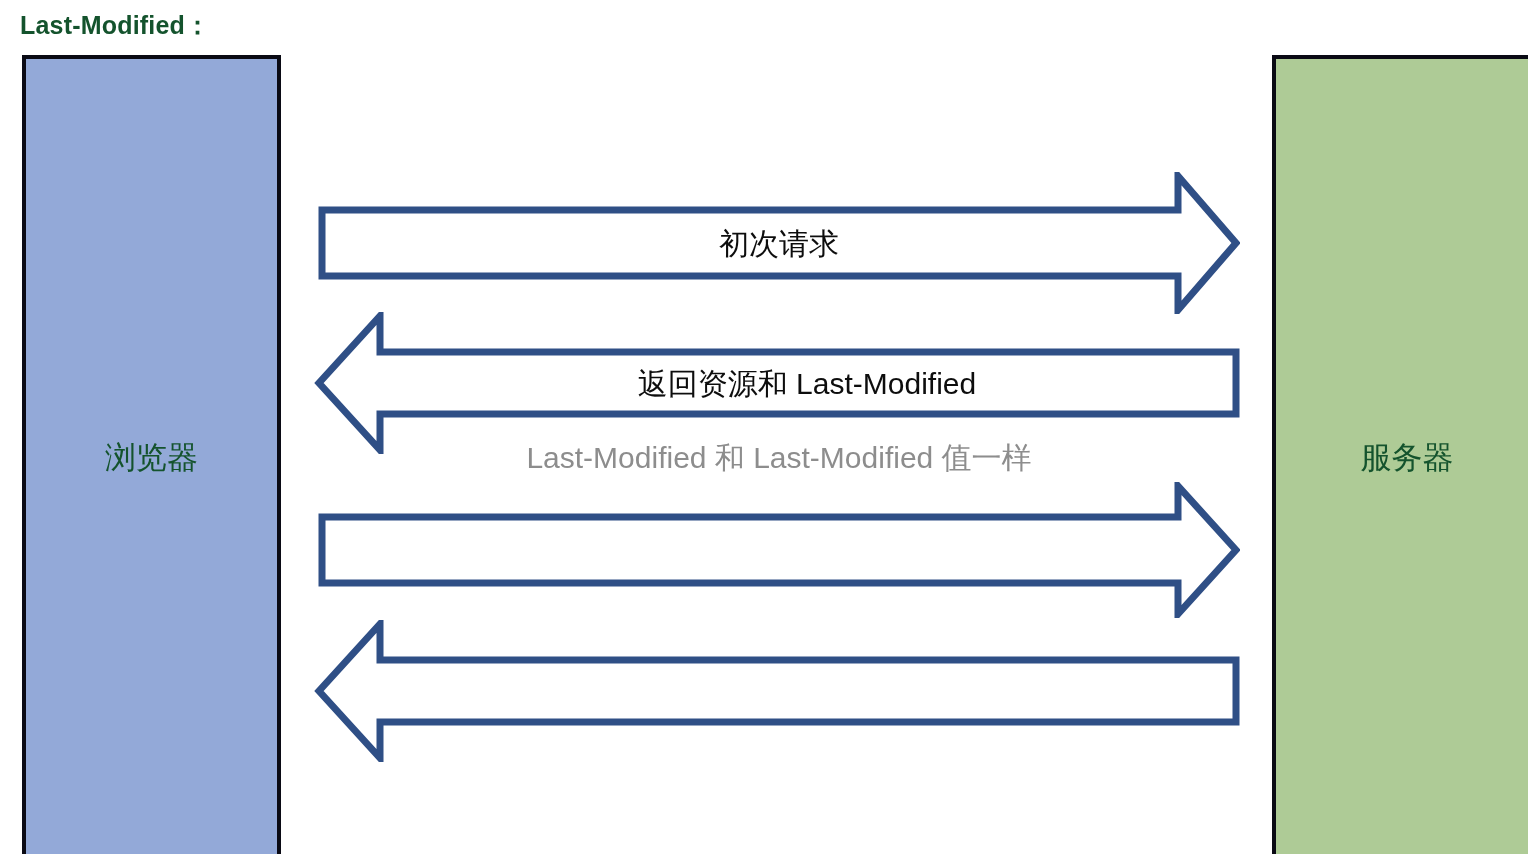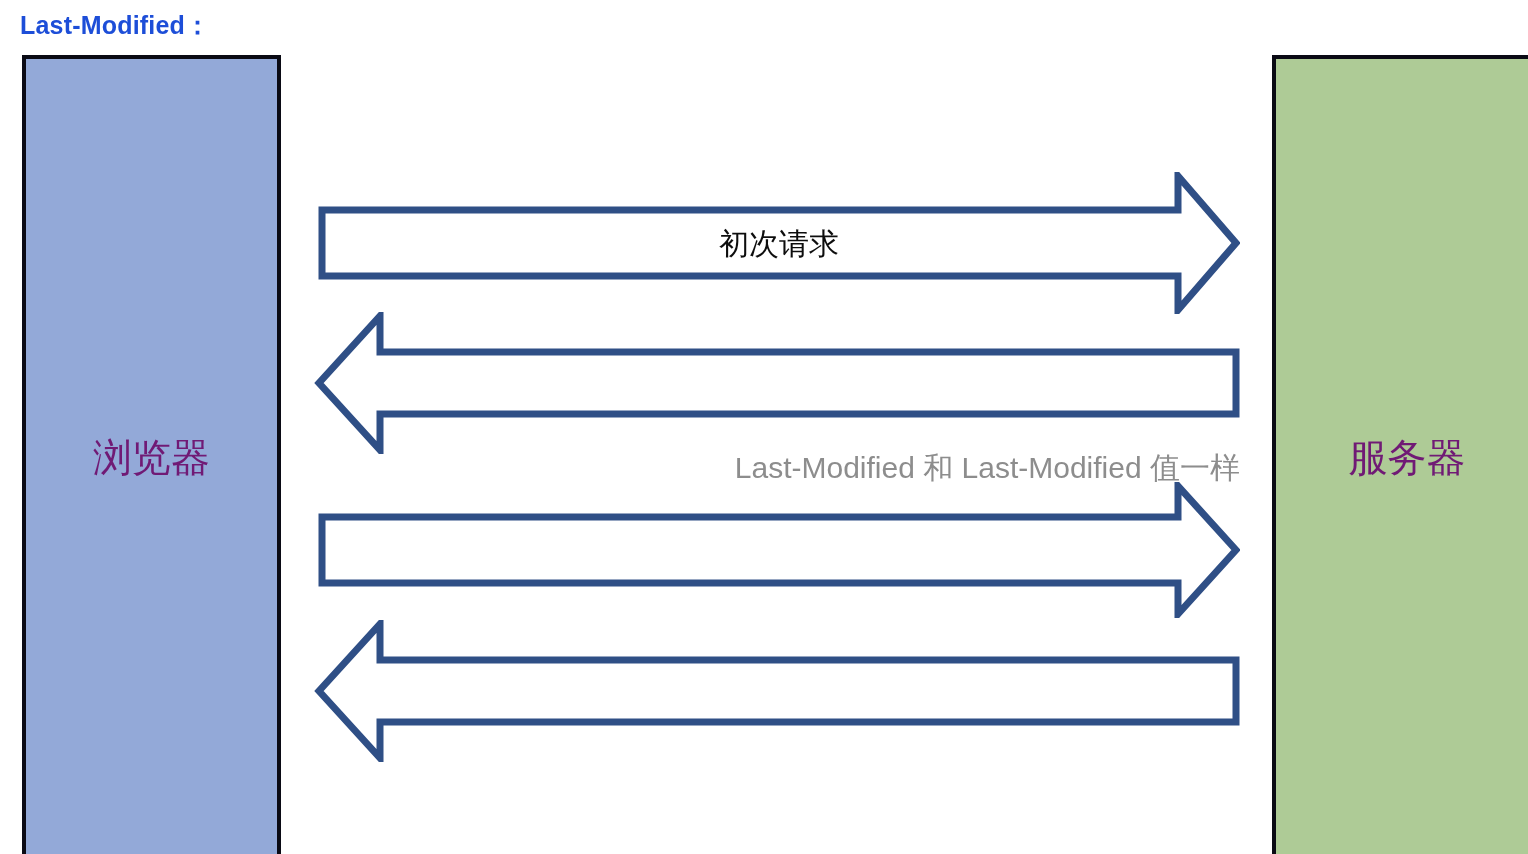--- a/index.html
+++ b/index.html
@@ -14,36 +14,36 @@
     overflow: hidden;
     font-family: "Liberation Sans", "DejaVu Sans", sans-serif;
   }
 
   #page-title {
     position: absolute;
     left: 20px;
     top: 9px;
     font-size: 25px;
     font-weight: bold;
-    color: #1d4ed8;
+    color: #14532d;
     letter-spacing: 0.2px;
     white-space: nowrap;
   }
 
   .endpoint-box {
     position: absolute;
     border: 4px solid #0a0a14;
     box-sizing: border-box;
     display: flex;
     align-items: center;
     justify-content: center;
   }
   .endpoint-label {
-    font-size: 39px;
-    color: #701a75;
+    font-size: 31px;
+    color: #14532d;
     line-height: 1;
   }
 
   #browser-box {
     left: 22px;
     top: 55px;
     width: 259px;
     height: 805px;
     background: #93a9d8;
   }
@@ -76,23 +76,23 @@
 
   #arrow-1 { left: 318px; top: 172px; width: 922px; height: 142px; }
   #arrow-1 .arrow-label { top: 57px; }
 
   #arrow-2 { left: 314px; top: 312px; width: 926px; height: 142px; }
   #arrow-2 .arrow-label { top: 57px; left: 60px; }
 
   #note-text {
     position: absolute;
     left: 318px;
-    top: 453px;
+    top: 443px;
     width: 922px;
-    text-align: right;
+    text-align: center;
     font-size: 30px;
     color: #8d8d8d;
     line-height: 1;
     white-space: nowrap;
   }
 
   #arrow-3 { left: 318px; top: 482px; width: 922px; height: 136px; }
   #arrow-3 .arrow-label { top: 52px; left: 36px; right: auto; text-align: left; }
 
   #arrow-4 { left: 314px; top: 620px; width: 926px; height: 142px; }
@@ -115,20 +115,21 @@
   <svg viewBox="0 0 922 142" preserveAspectRatio="none">
     <polygon points="4,38 860,38 860,4 918,71 860,138 860,104 4,104" fill="#ffffff" stroke="#2f4f86" stroke-width="7" stroke-linejoin="miter"></polygon>
   </svg>
   <div class="arrow-label">初次请求</div>
 </div>
 
 <div class="flow-arrow" id="arrow-2">
   <svg viewBox="0 0 926 142" preserveAspectRatio="none">
     <polygon points="922,40 66,40 66,4 5,71 66,138 66,102 922,102" fill="#ffffff" stroke="#2f4f86" stroke-width="7" stroke-linejoin="miter"></polygon>
   </svg>
+  <div class="arrow-label">返回资源和 Last-Modified</div>
 </div>
 
 <div id="note-text">Last-Modified 和 Last-Modified 值一样</div>
 
 <div class="flow-arrow" id="arrow-3">
   <svg viewBox="0 0 922 136" preserveAspectRatio="none">
     <polygon points="4,35 860,35 860,4 918,68 860,132 860,101 4,101" fill="#ffffff" stroke="#2f4f86" stroke-width="7" stroke-linejoin="miter"></polygon>
   </svg>
 </div>
 

